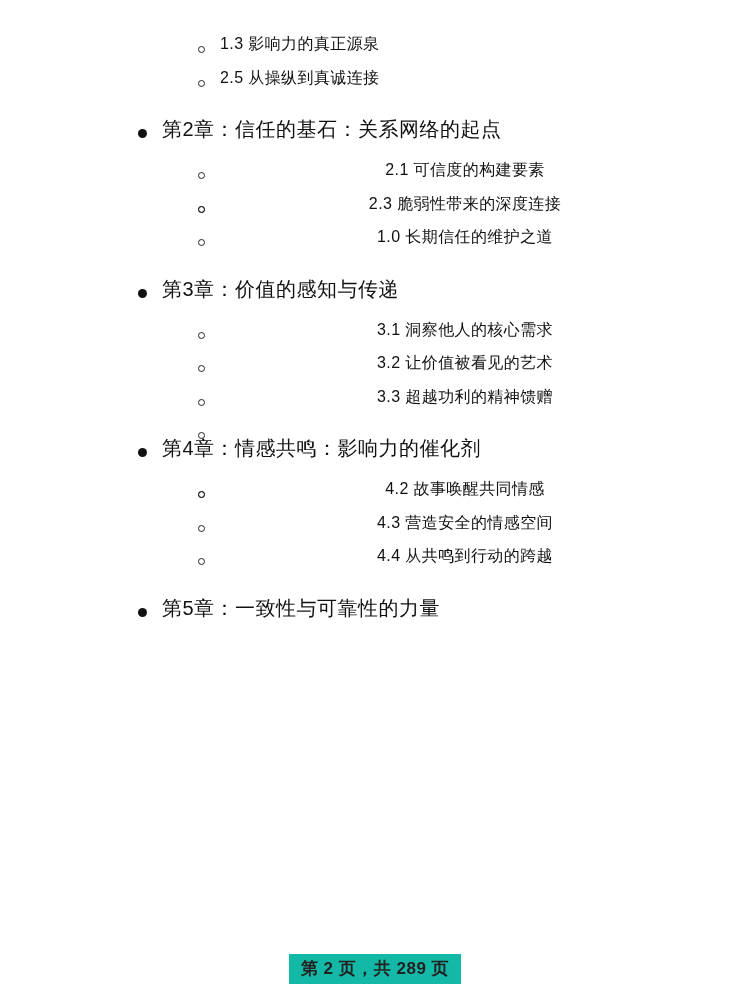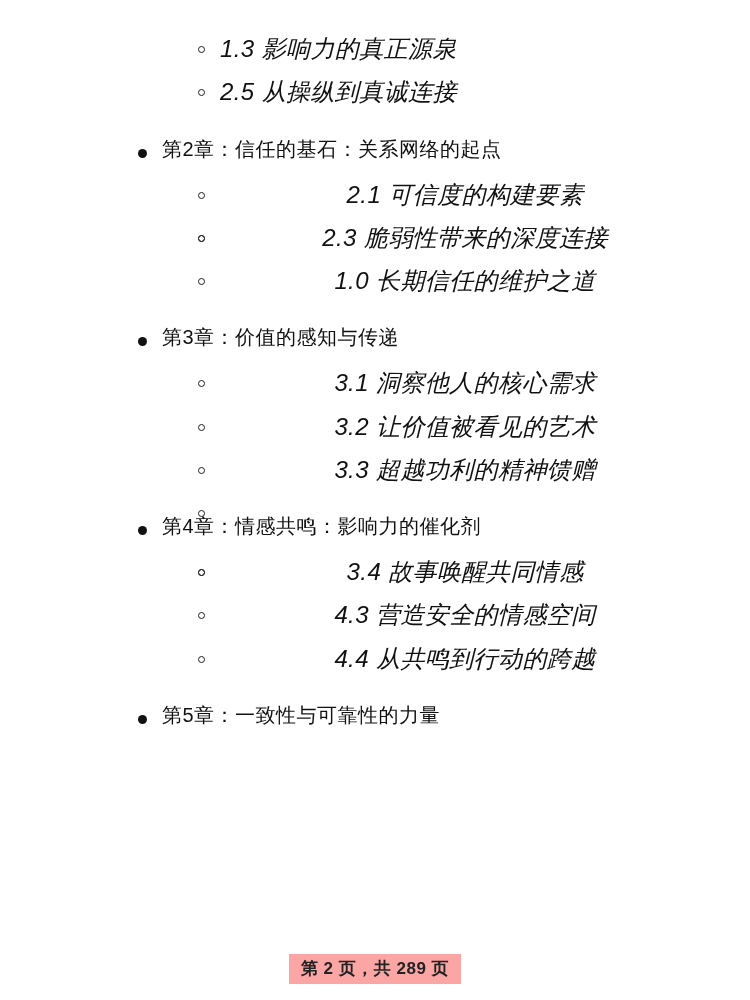--- a/index.html
+++ b/index.html
@@ -54,26 +54,25 @@
   }
   
   .sections {
     list-style: none;
     margin: 0;
     padding: 0;
   }
   .section {
     position: relative;
     padding-left: 180px;
-    font-size: 24px;
+    font-size: 16px;
     line-height: 1.22;
     color: #111111;
     margin: 0 0 14px 0;
     letter-spacing: 0.4px;
-    font-style: italic;
   }
   .section .bullet-o {
     position: absolute;
     left: 158px;
     top: 12px;
     width: 7px;
     height: 7px;
     border-radius: 50%;
     border: 1.6px solid #222222;
     background: transparent;
@@ -90,21 +89,21 @@
     position: absolute;
     left: 0;
     right: 0;
     bottom: 16px;
     text-align: center;
   }
   .footer-inner {
     display: inline-block;
     font-size: 17px;
     color: #222222;
-    background: #fca5a5;
+    background: #14b8a6;
     padding: 3px 12px 4px 12px;
     letter-spacing: 0.5px;
     font-weight: 600;
   }
 </style>
 </head>
 <body>
 
 <div class="page">
 
@@ -173,21 +172,21 @@
       <div class="chapter">
         <span class="bullet"></span>
         <span class="ch-text">第4章：情感共鸣：影响力的催化剂</span>
       </div>
       <ul class="sections sec-list-gap">
         <li class="section">
           <span class="bullet-o"></span>
         </li>
         <li class="section">
           <span class="bullet-o"></span>
-          <span>3.4 故事唤醒共同情感</span>
+          <span>4.2 故事唤醒共同情感</span>
         </li>
         <li class="section">
           <span class="bullet-o"></span>
           <span>4.3 营造安全的情感空间</span>
         </li>
         <li class="section">
           <span class="bullet-o"></span>
           <span>4.4 从共鸣到行动的跨越</span>
         </li>
       </ul>

